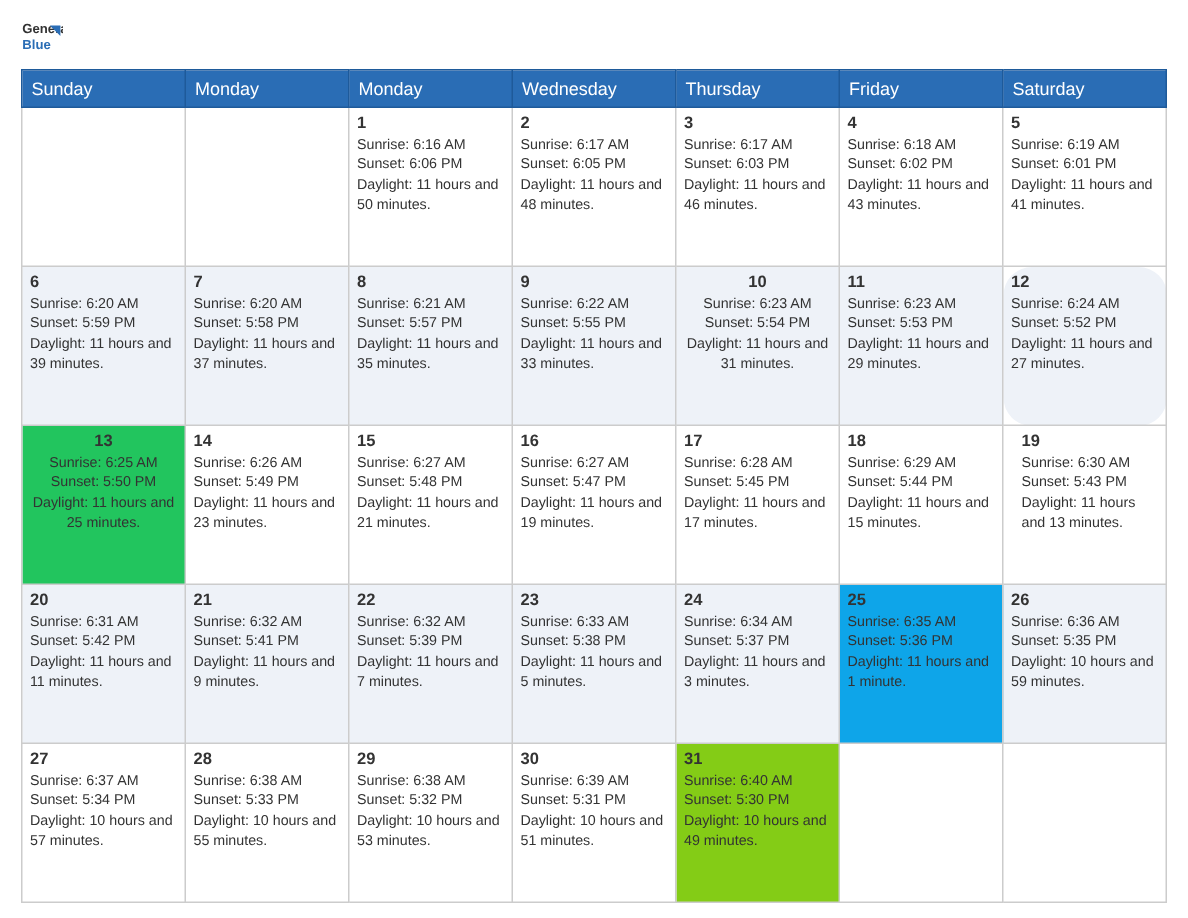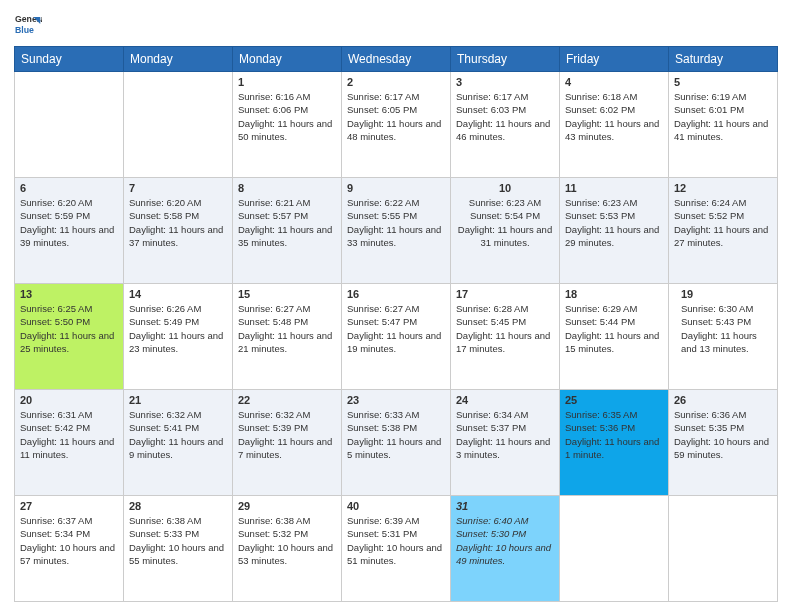--- a/index.html
+++ b/index.html
@@ -158,27 +158,27 @@
             <div class="day-info">Sunrise: 6:22 AM<br>Sunset: 5:55 PM<br>Daylight: 11 hours and 33 minutes.<br></div>
           </td>
           <td style="background: rgb(238, 242, 248); text-align: center;">
             <span class="day-num">10</span>
             <div class="day-info">Sunrise: 6:23 AM<br>Sunset: 5:54 PM<br>Daylight: 11 hours and 31 minutes.<br></div>
           </td>
           <td style="background: rgb(238, 242, 248);">
             <span class="day-num">11</span>
             <div class="day-info">Sunrise: 6:23 AM<br>Sunset: 5:53 PM<br>Daylight: 11 hours and 29 minutes.<br></div>
           </td>
-          <td style="background: rgb(238, 242, 248);">
+          <td style="background: rgb(238, 242, 248); border-radius: 19px;">
             <span class="day-num">12</span>
             <div class="day-info">Sunrise: 6:24 AM<br>Sunset: 5:52 PM<br>Daylight: 11 hours and 27 minutes.<br></div>
           </td>
         </tr>
         <tr>
-          <td style="background: #bef264;">
+          <td style="background: #22c55e; text-align: center;">
             <span class="day-num">13</span>
             <div class="day-info">Sunrise: 6:25 AM<br>Sunset: 5:50 PM<br>Daylight: 11 hours and 25 minutes.<br></div>
           </td>
           <td style="background: rgb(255, 255, 255);">
             <span class="day-num">14</span>
             <div class="day-info">Sunrise: 6:26 AM<br>Sunset: 5:49 PM<br>Daylight: 11 hours and 23 minutes.<br></div>
           </td>
           <td style="background: rgb(255, 255, 255);">
             <span class="day-num">15</span>
             <div class="day-info">Sunrise: 6:27 AM<br>Sunset: 5:48 PM<br>Daylight: 11 hours and 21 minutes.<br></div>
@@ -237,24 +237,24 @@
           </td>
           <td style="background: rgb(255, 255, 255);">
             <span class="day-num">28</span>
             <div class="day-info">Sunrise: 6:38 AM<br>Sunset: 5:33 PM<br>Daylight: 10 hours and 55 minutes.<br></div>
           </td>
           <td style="background: rgb(255, 255, 255);">
             <span class="day-num">29</span>
             <div class="day-info">Sunrise: 6:38 AM<br>Sunset: 5:32 PM<br>Daylight: 10 hours and 53 minutes.<br></div>
           </td>
           <td style="background: rgb(255, 255, 255);">
-            <span class="day-num">40</span>
+            <span class="day-num">30</span>
             <div class="day-info">Sunrise: 6:39 AM<br>Sunset: 5:31 PM<br>Daylight: 10 hours and 51 minutes.<br></div>
           </td>
-          <td style="background: #7dd3fc; font-style: italic;">
+          <td style="background: #84cc16;">
             <span class="day-num">31</span>
             <div class="day-info">Sunrise: 6:40 AM<br>Sunset: 5:30 PM<br>Daylight: 10 hours and 49 minutes.<br></div>
           </td>
           <td class="empty"></td>
           <td class="empty"></td>
         </tr>
       </tbody>
   </table>
 </div>
 

